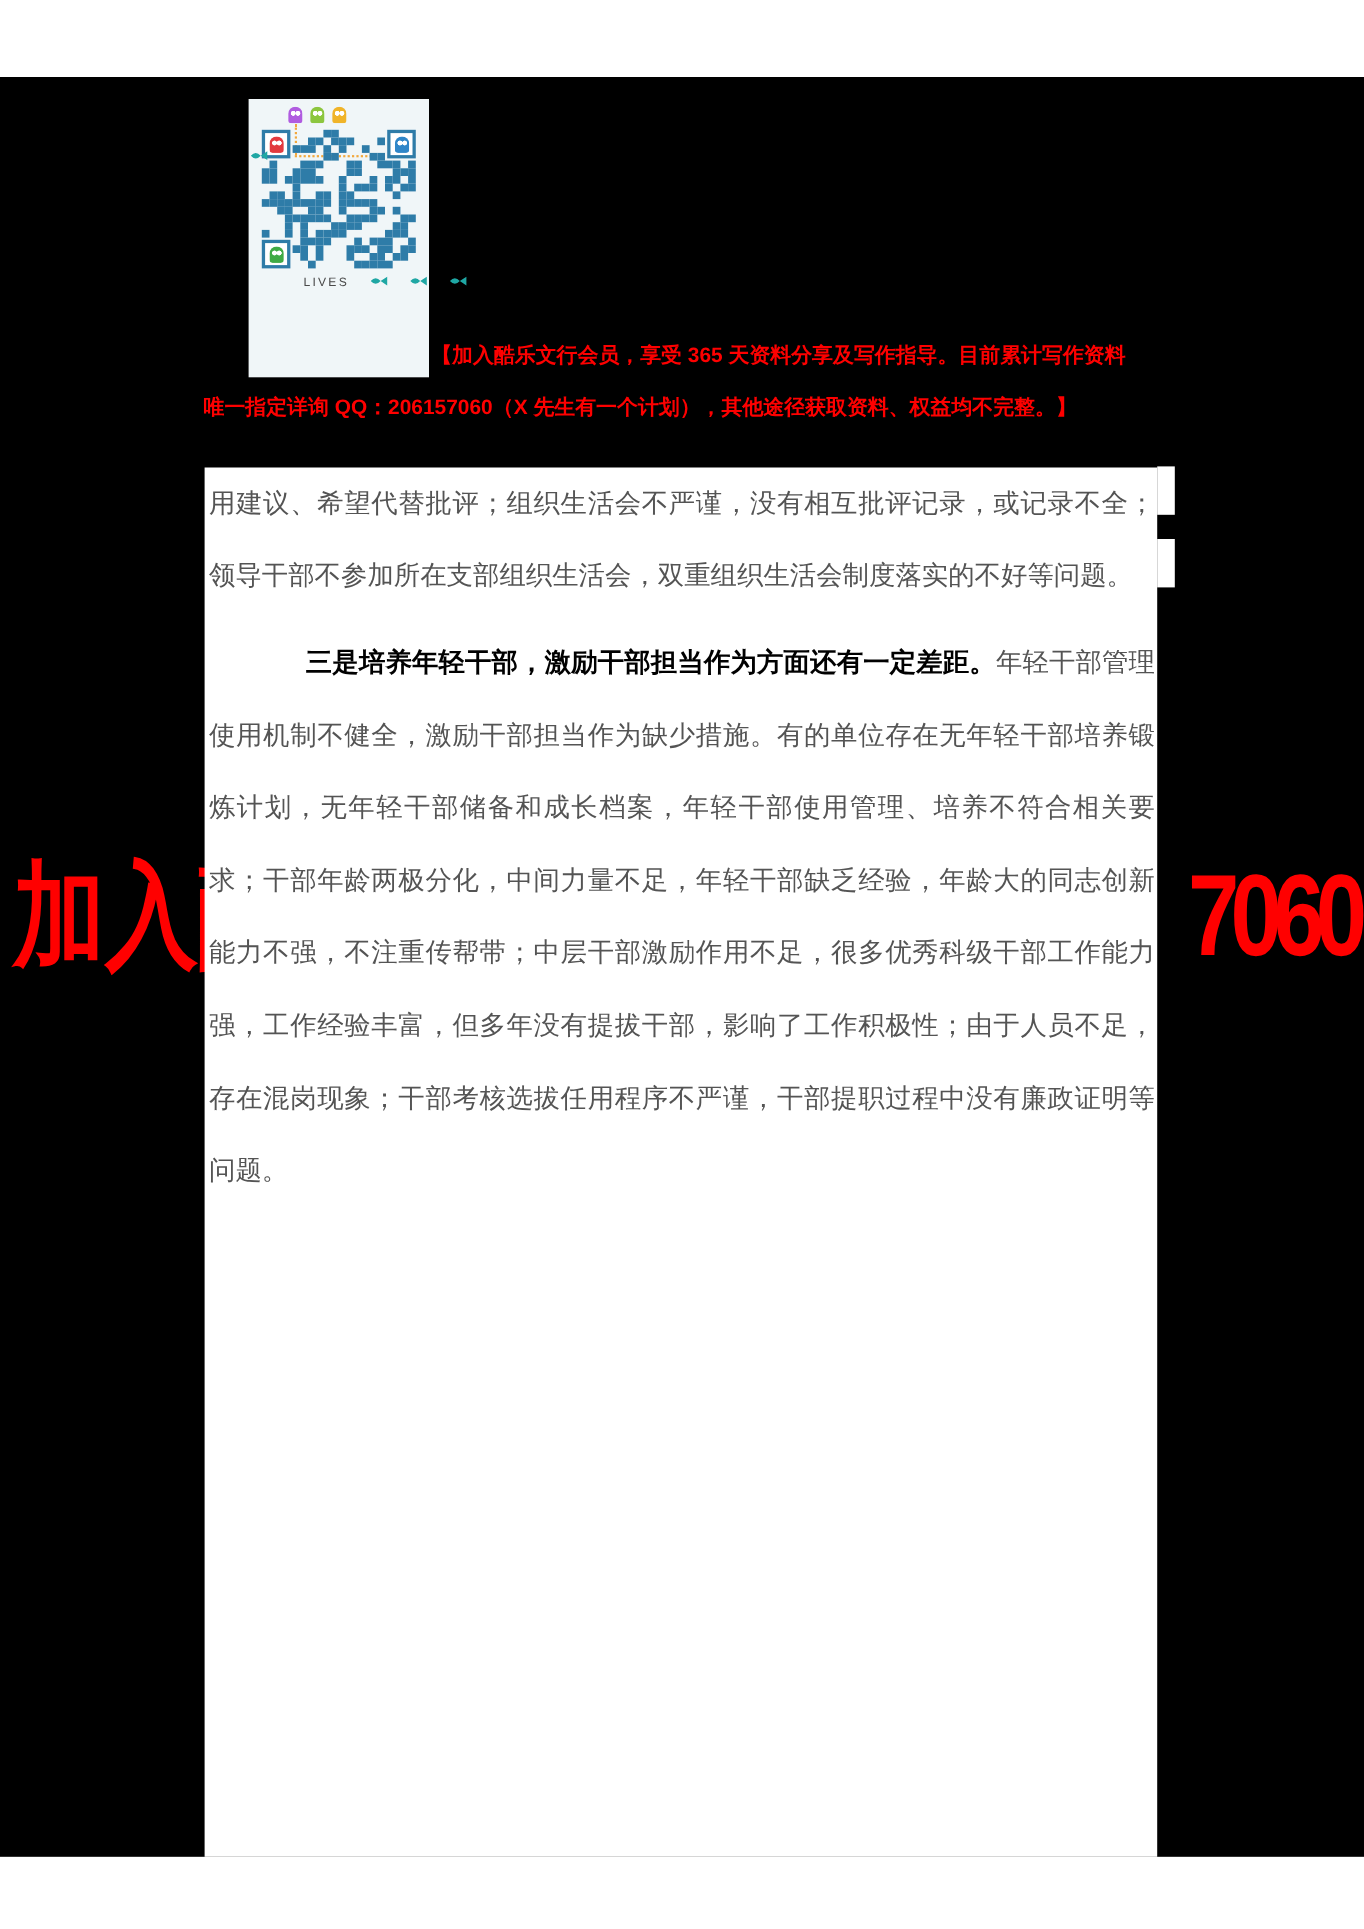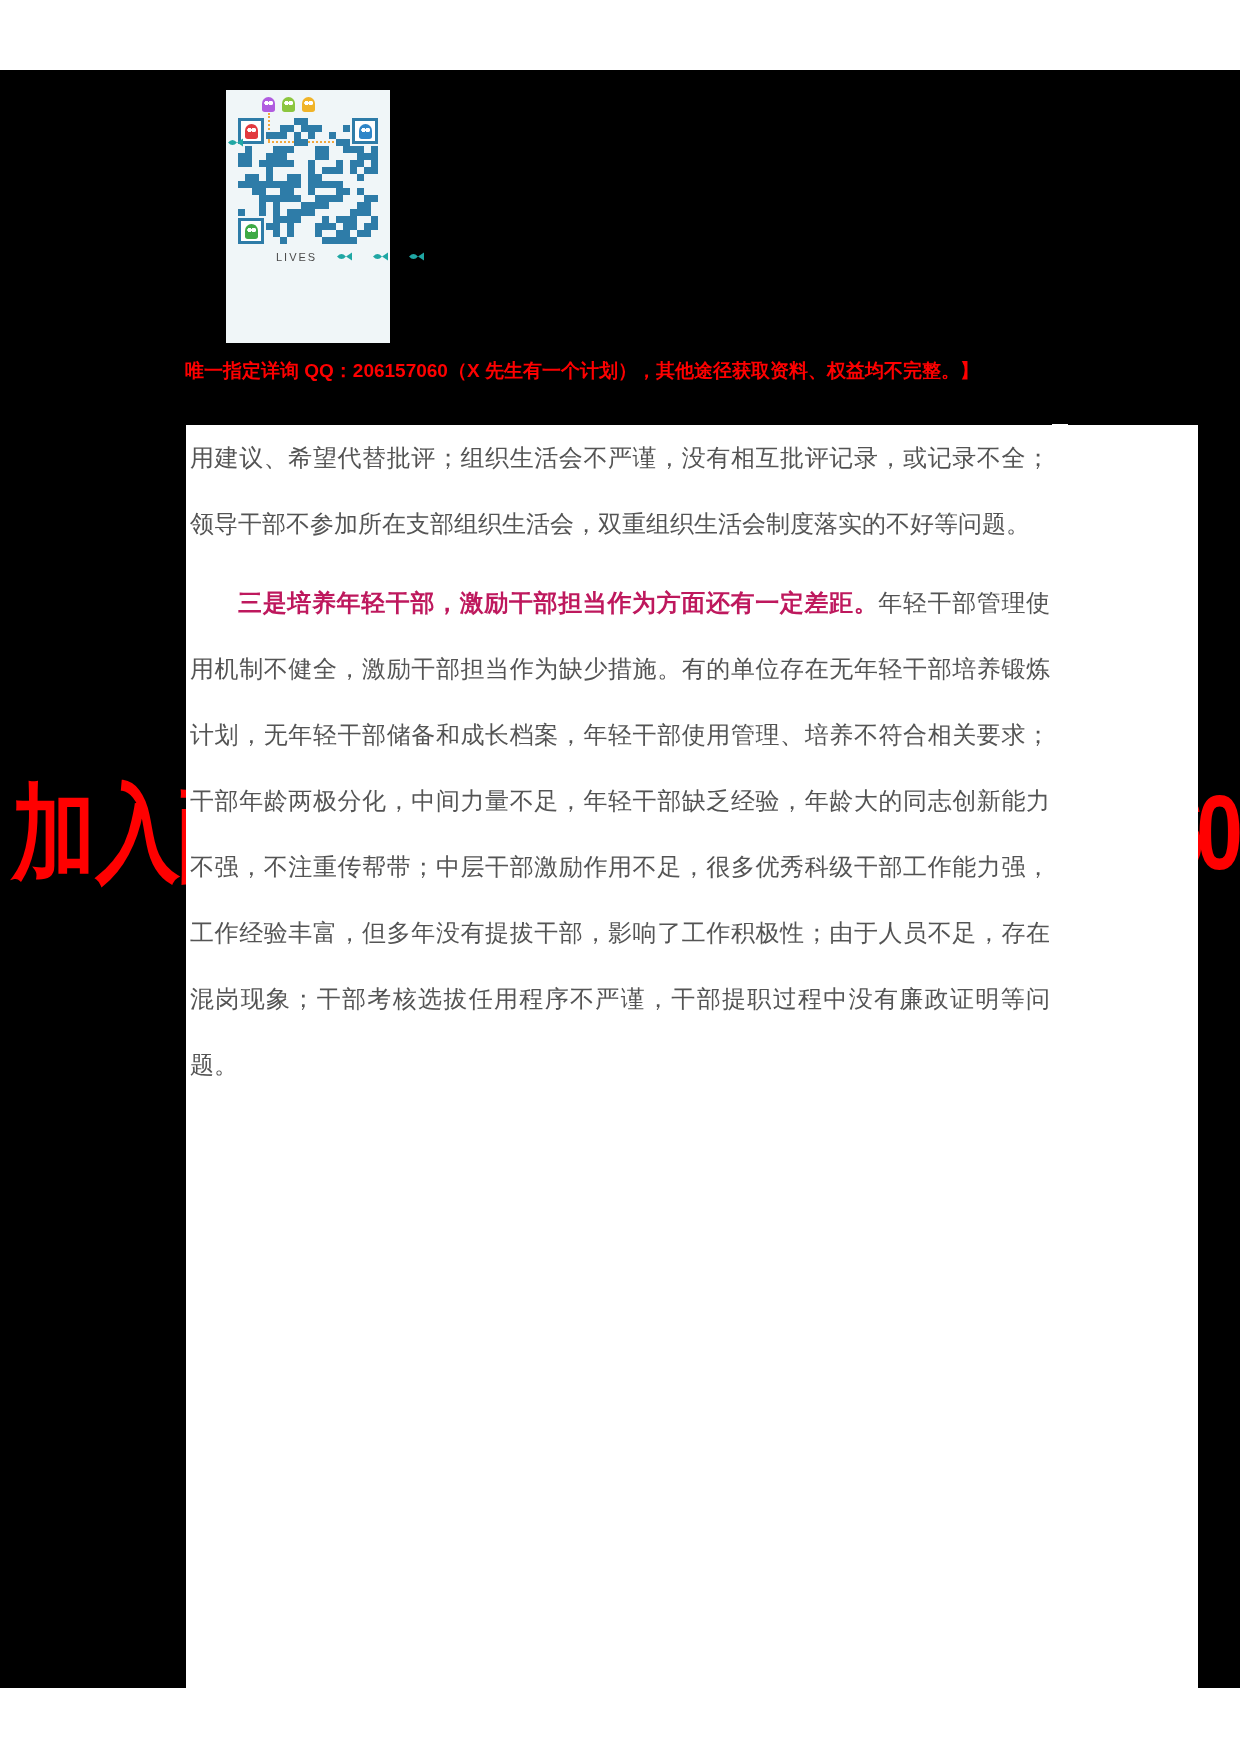--- a/index.html
+++ b/index.html
@@ -39,29 +39,29 @@
   .profile-name{position:absolute;left:48px;top:8px;font-size:13px;color:#2d2d2d;white-space:nowrap;}
   .profile-sub{position:absolute;left:48px;top:30px;font-size:10px;color:#b4aeae;white-space:nowrap;}
 
   
   .promo-line{position:absolute;z-index:2;color:#fe0000;font-weight:bold;font-size:19px;line-height:23px;white-space:nowrap;}
   .promo-1{left:392px;top:312px;}
   .promo-2{left:185px;top:336px;}
   .promo-3{left:185px;top:359px;}
 
   
-  .doc-column{position:absolute;left:186px;top:425px;width:1012px;height:1263px;background:#ffffff;z-index:2;}
+  .doc-column{position:absolute;left:186px;top:425px;width:866px;height:1263px;background:#ffffff;z-index:2;}
   .notch{position:absolute;width:16px;height:44px;background:#ffffff;z-index:2;}
   .notch-1{left:1052px;top:424px;}
   .notch-2{left:1052px;top:490px;}
   .doc-text{position:absolute;left:0;top:0;width:860px;padding-left:4px;
             font-size:24px;line-height:66px;color:#545454;text-align:justify;}
   .doc-text p{margin:0;}
   .doc-text p.indent{text-indent:2em;margin-top:13px;}
-  .doc-text b{color:#be185d;}
+  .doc-text b{color:#000000;margin-left:40px;}
 </style>
 </head>
 <body>
 
 <div class="page">
 
   <div class="black-overlay"></div>
 
   <div class="wm wm-left">加入酷</div>
   <div class="wm wm-right">7060</div>
@@ -251,20 +251,21 @@
       <span class="fish"><svg width="17" height="11" viewBox="0 0 17 11">
             <path d="M1 5.5 Q5.5 0.5 10 5.5 Q5.5 10.5 1 5.5 Z M10 5.5 L16 1.5 L16 9.5 Z" fill="#1fa7a4"></path>
           </svg></span>
       <span class="fish"><svg width="17" height="11" viewBox="0 0 17 11">
             <path d="M1 5.5 Q5.5 0.5 10 5.5 Q5.5 10.5 1 5.5 Z M10 5.5 L16 1.5 L16 9.5 Z" fill="#1fa7a4"></path>
           </svg></span>
     </div>
 
   </div>
 
+  <div class="promo-line promo-1">【加入酷乐文行会员，享受 365 天资料分享及写作指导。目前累计写作资料</div>
   <div class="promo-line promo-3">唯一指定详询 QQ：206157060（X 先生有一个计划），其他途径获取资料、权益均不完整。】</div>
 
   <div class="notch notch-1"></div>
   <div class="notch notch-2"></div>
 
   <div class="doc-column">
     <div class="doc-text">
       <p><span>用建议、希望代替批评；组织生活会不严谨，没有相互批评记录，或记录不全；领导干部不参加所在支部组织生活会，双重组织生活会制度落实的不好等问题。</span></p>
       <p class="indent"><b>三是培养年轻干部，激励干部担当作为方面还有一定差距。</b><span>年轻干部管理使用机制不健全，激励干部担当作为缺少措施。有的单位存在无年轻干部培养锻炼计划，无年轻干部储备和成长档案，年轻干部使用管理、培养不符合相关要求；干部年龄两极分化，中间力量不足，年轻干部缺乏经验，年龄大的同志创新能力不强，不注重传帮带；中层干部激励作用不足，很多优秀科级干部工作能力强，工作经验丰富，但多年没有提拔干部，影响了工作积极性；由于人员不足，存在混岗现象；干部考核选拔任用程序不严谨，干部提职过程中没有廉政证明等问题。</span></p>
     </div>

